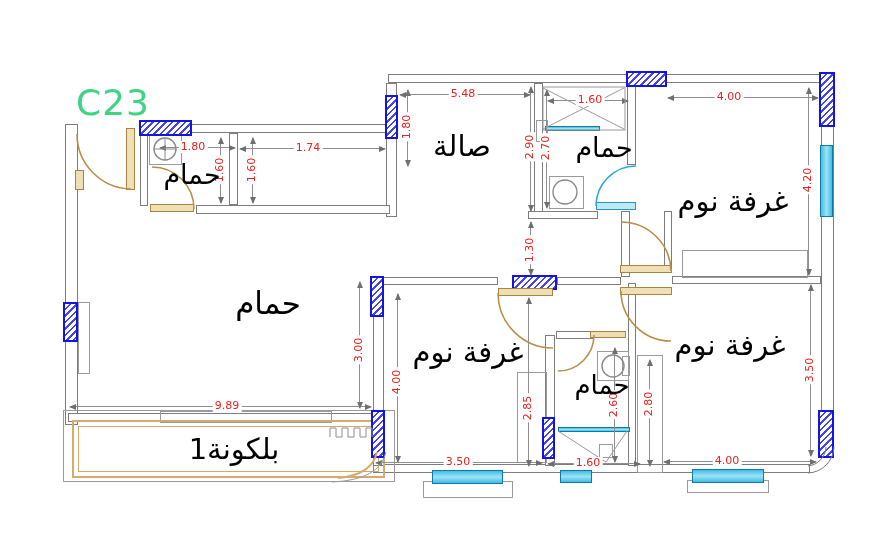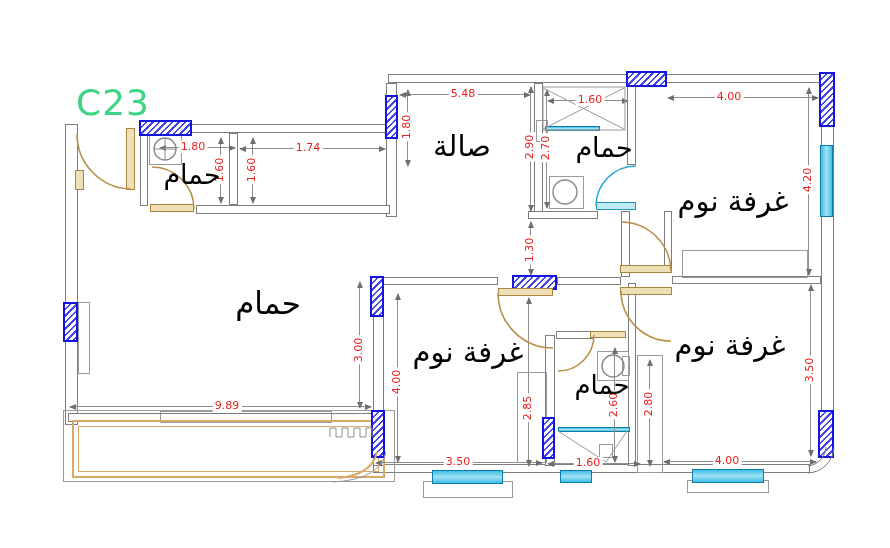--- a/index.html
+++ b/index.html
@@ -188,14 +188,15 @@
   <div class="dim" style="left:727px;top:461px">4.00</div>
 
   <div class="room" style="left:192px;top:174px;font-size:27px">حمام</div>
   <div class="room" style="left:462px;top:146px">صالة</div>
   <div class="room" style="left:604px;top:147px;font-size:27px">حمام</div>
   <div class="room" style="left:733px;top:201px">غرفة نوم</div>
   <div class="room" style="left:268px;top:303px;font-size:31px">حمام</div>
   <div class="room" style="left:468px;top:352px">غرفة نوم</div>
   <div class="room" style="left:730px;top:345px">غرفة نوم</div>
   <div class="room" style="left:602px;top:385px;font-size:26px">حمام</div>
+  <div class="room" style="left:234px;top:449px">بلكونة1</div>
 
 </div>
 
 </body></html>

